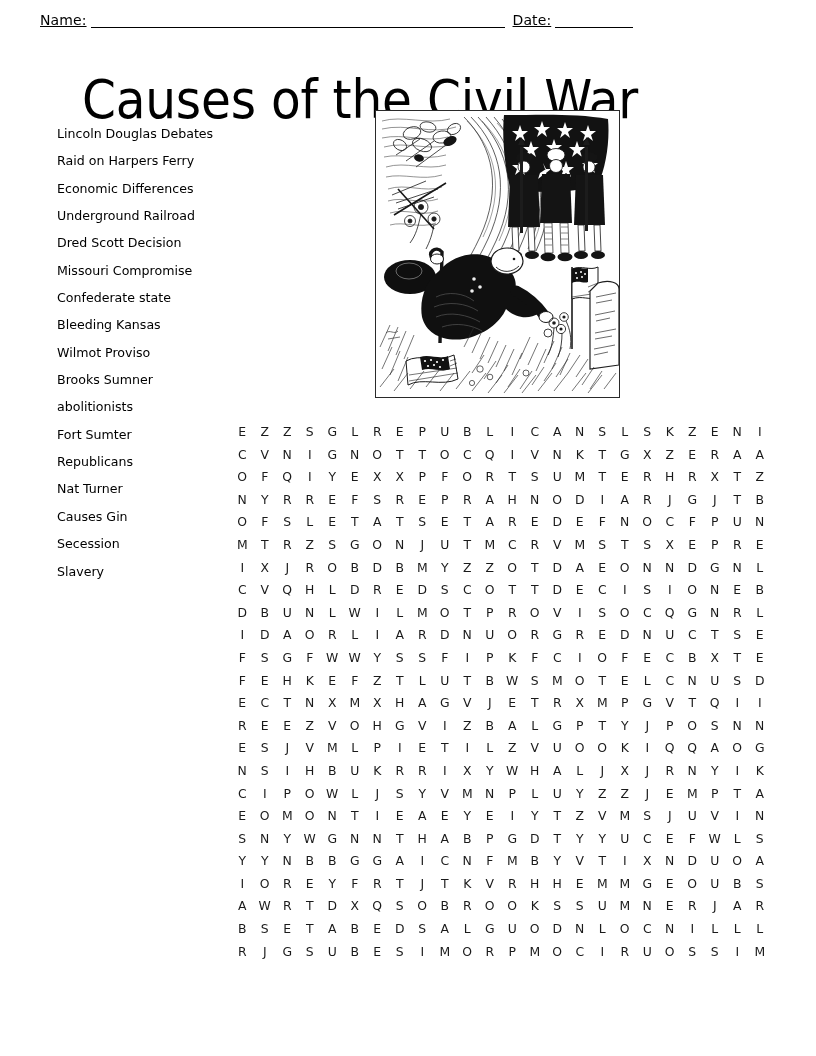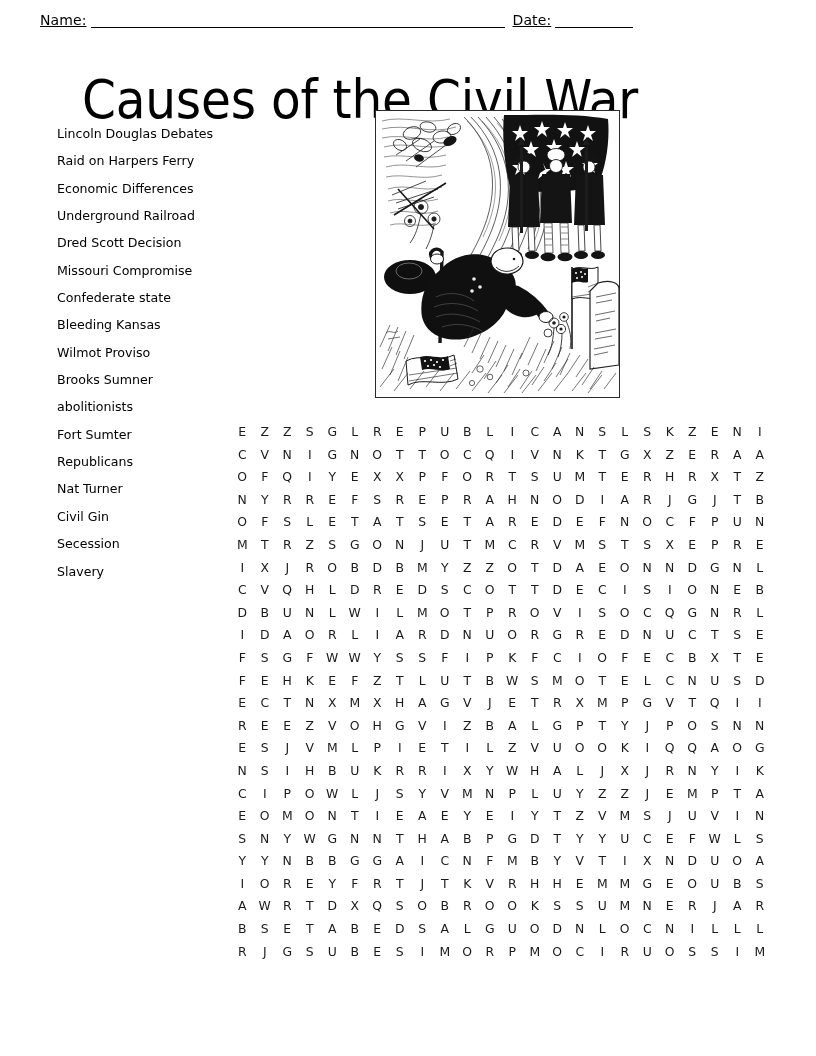--- a/index.html
+++ b/index.html
@@ -142,21 +142,21 @@
     <li>Dred Scott Decision</li>
     <li>Missouri Compromise</li>
     <li>Confederate state</li>
     <li>Bleeding Kansas</li>
     <li>Wilmot Proviso</li>
     <li>Brooks Sumner</li>
     <li>abolitionists</li>
     <li>Fort Sumter</li>
     <li>Republicans</li>
     <li>Nat Turner</li>
-    <li>Civil Gin</li>
+    <li>Causes Gin</li>
     <li>Secession</li>
     <li>Slavery</li>
   </ul>
 
 <div id="illustration-frame">
   <svg width="243" height="286" viewBox="0 0 243 286" xmlns="http://www.w3.org/2000/svg">
     <rect x="0" y="0" width="243" height="286" fill="#ffffff"></rect>
 
     <g stroke="#2b2b2b" stroke-width="0.6" fill="none" opacity="0.85">
       <path d="M6 10 C 26 4, 52 14, 74 8"></path>

